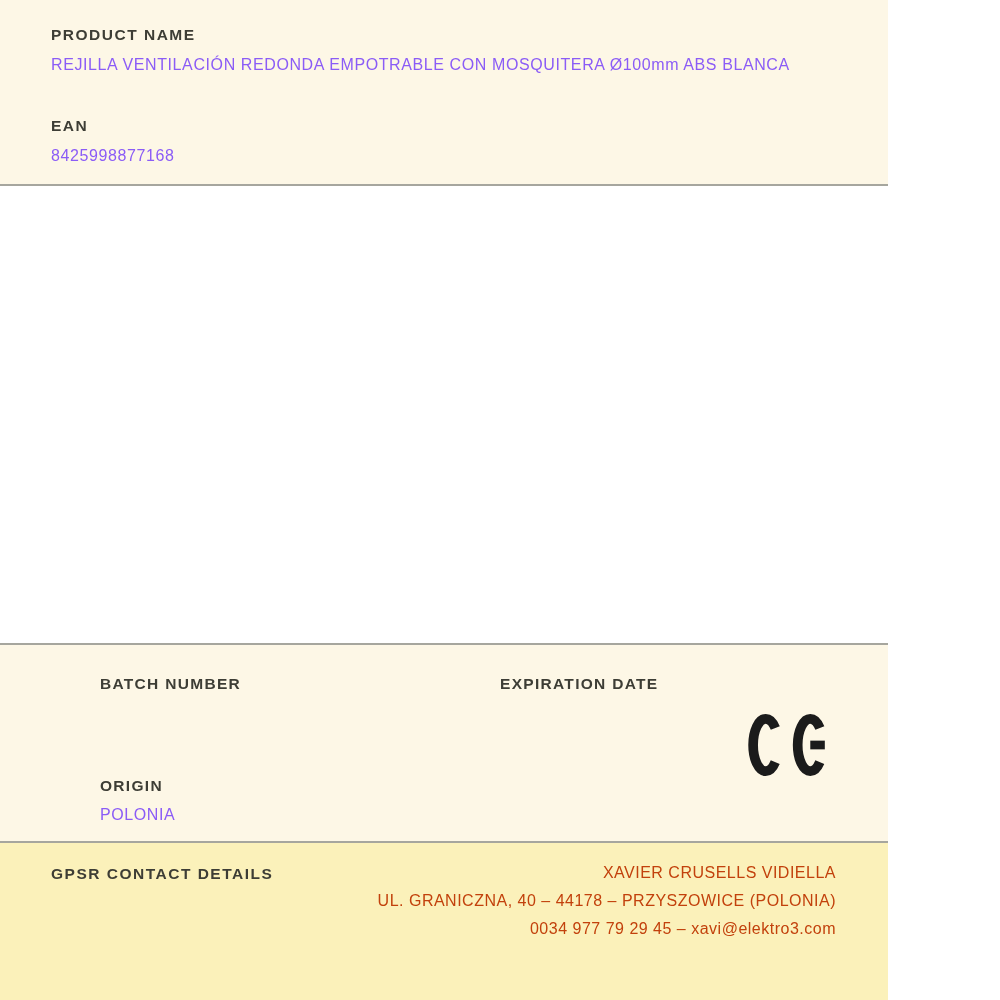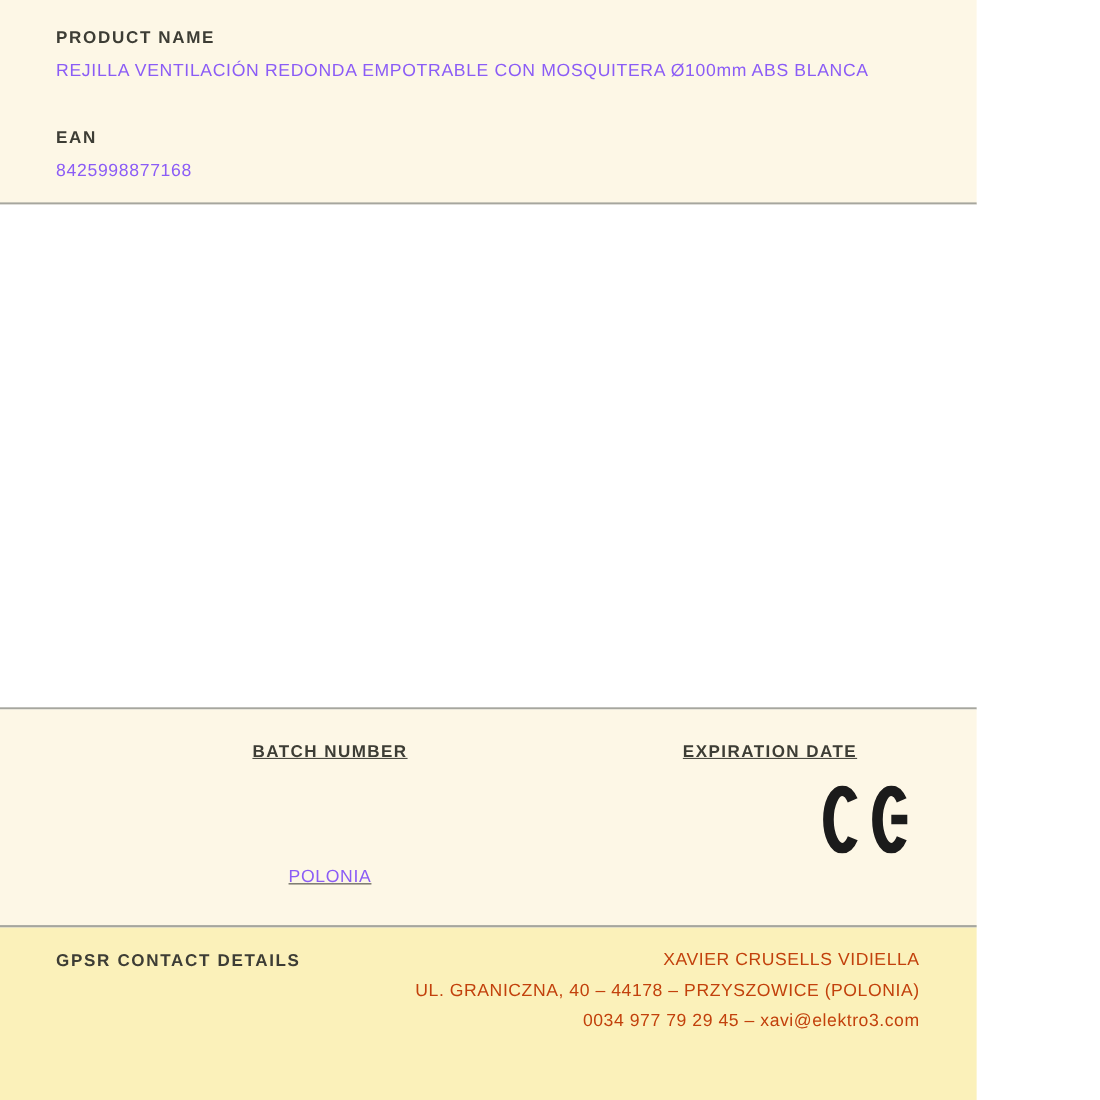--- a/index.html
+++ b/index.html
@@ -55,22 +55,20 @@
     color: #8b5cf6;
     line-height: 18px;
   }
   .sec-top .field-value { margin-top: 13px; }
   .sec-top .ean-label { margin-top: 44px; }
 
   .details-row {
     display: grid;
     grid-template-columns: 400px 400px;
     margin: 0 100px;
-    text-align: center;
-    text-decoration: underline;
   }
   .details-row .cell .field-label { line-height: 17px; letter-spacing: 1.3px; }
   .details-row.second { margin-top: 73px; }
   .details-row .cell .field-value { margin-top: 12px; }
 
   .ce-mark {
     position: absolute;
     top: 69px;
     right: 60px;
     width: 80px;
@@ -105,20 +103,21 @@
         <div class="field-label">BATCH NUMBER</div>
         <div class="field-value"></div>
       </div>
       <div class="cell">
         <div class="field-label">EXPIRATION DATE</div>
         <div class="field-value"></div>
       </div>
     </div>
     <div class="details-row second">
       <div class="cell">
+        <div class="field-label">ORIGIN</div>
         <div class="field-value">POLONIA</div>
       </div>
     </div>
 
     <svg class="ce-mark" viewBox="0 0 82 64" xmlns="http://www.w3.org/2000/svg" aria-hidden="true">
       <ellipse cx="18" cy="32" rx="13" ry="27" fill="none" stroke="#1b1b1b" stroke-width="10" pathLength="360" stroke-dasharray="0 50 260 50"></ellipse>
       <ellipse cx="64" cy="32" rx="13" ry="27" fill="none" stroke="#1b1b1b" stroke-width="10" pathLength="360" stroke-dasharray="0 50 260 50"></ellipse>
       <line x1="64" y1="32" x2="79" y2="32" stroke="#1b1b1b" stroke-width="9"></line>
     </svg>
   </div>

